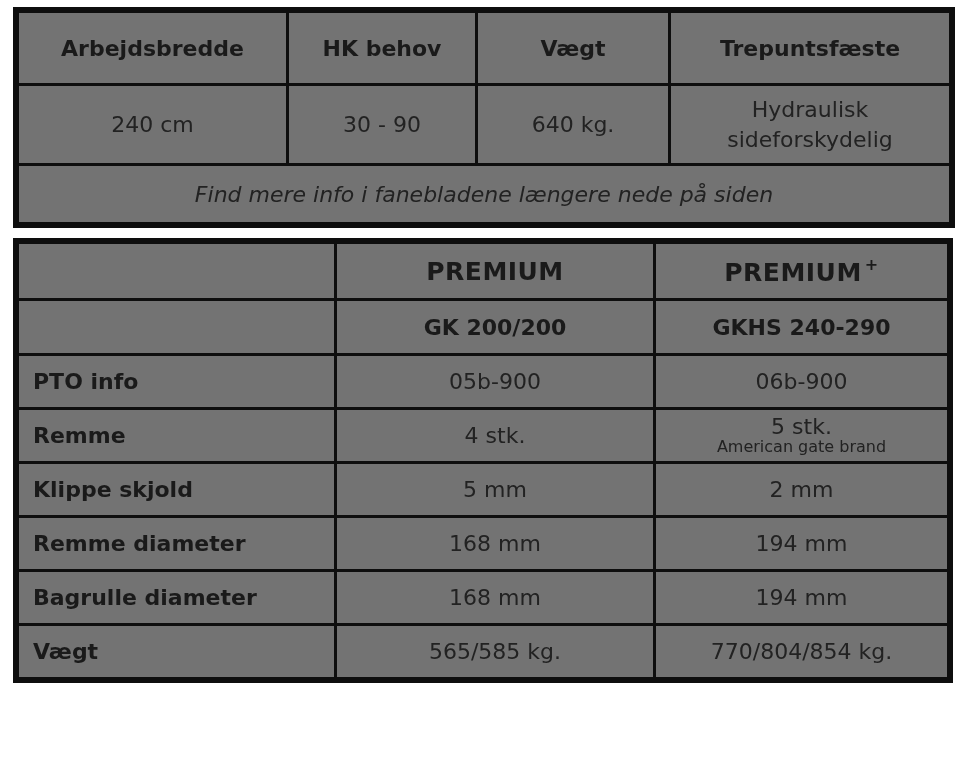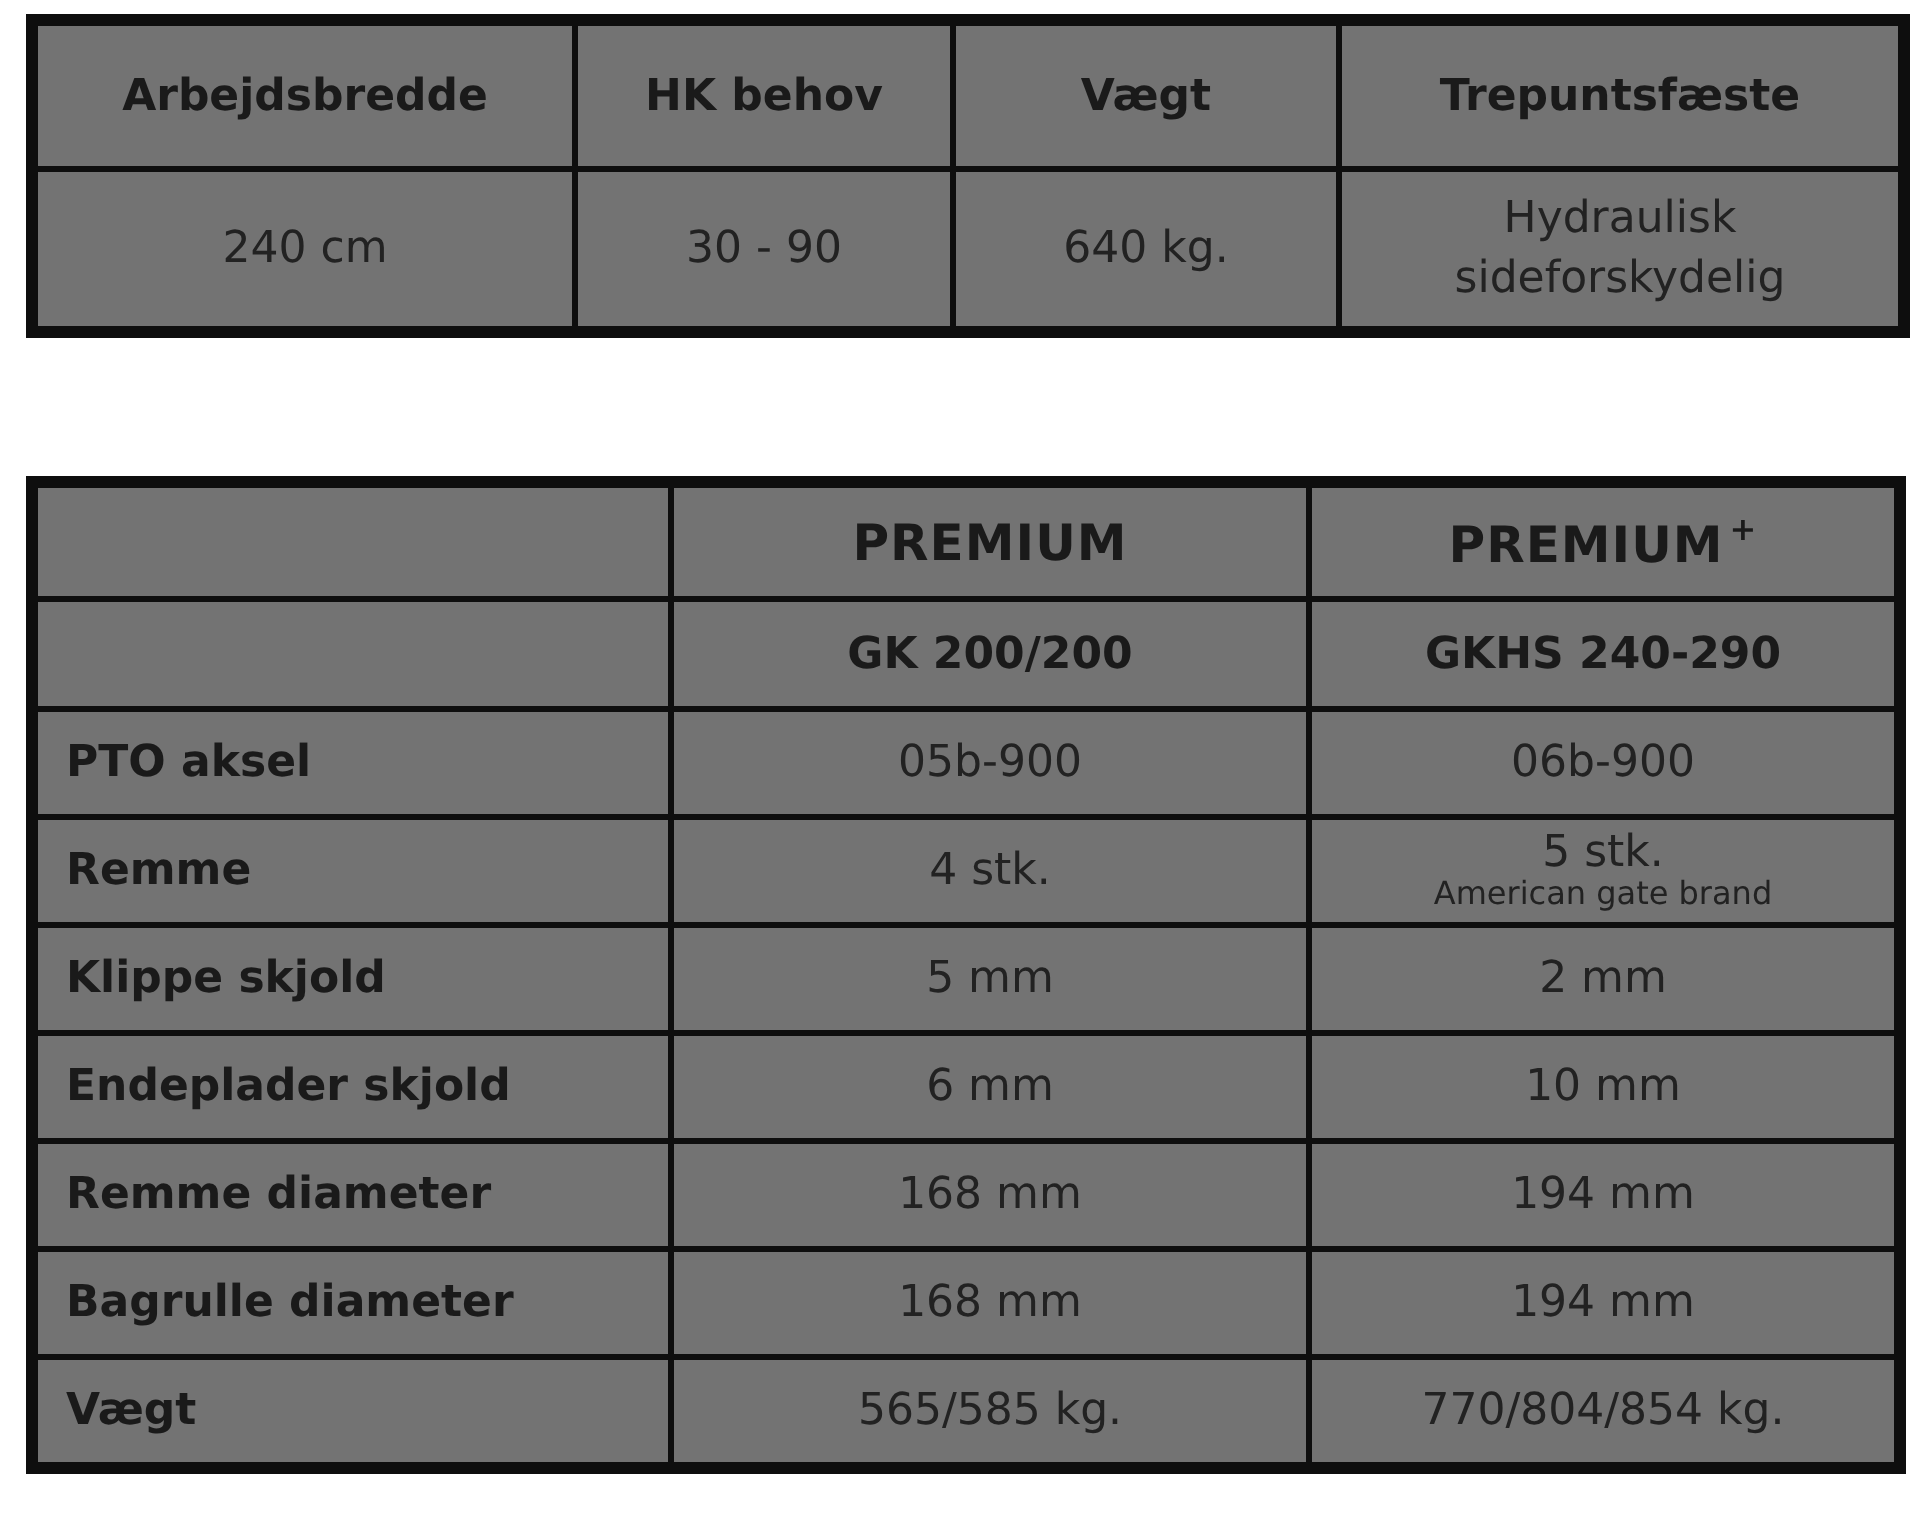--- a/index.html
+++ b/index.html
@@ -45,20 +45,23 @@
   </tr>
   <tr class="vals">
     <td>240 cm</td>
     <td>30 - 90</td>
     <td>640 kg.</td>
     <td>
       <span class="main-line" style="line-height:30px">Hydraulisk</span>
       <span class="main-line" style="line-height:30px">sideforskydelig</span>
     </td>
   </tr>
+  <tr class="note">
+    <td colspan="4">Find mere info i fanebladene længere nede på siden</td>
+  </tr>
 </tbody>
   </table>
 
 <table id="spec-bottom" class="outer">
   <colgroup>
     <col style="width:318px">
       <col style="width:319px">
       <col style="width:294px">
   </colgroup>
   <tbody>
@@ -71,41 +74,36 @@
       <span>PREMIUM</span><span class="sup">+</span>
     </td>
   </tr>
   <tr class="model-code">
     <td></td>
     <td>GK 200/200</td>
     <td>GKHS 240-290</td>
   </tr>
 
   <tr>
-    <td class="label">PTO aksel</td>
+    <td class="label">PTO info</td>
     <td>05b-900</td>
     <td>06b-900</td>
   </tr>
   <tr>
     <td class="label">Remme</td>
     <td>4 stk.</td>
     <td>
       <span class="main-line">5 stk.</span>
       <span class="sub-line">American gate brand</span>
     </td>
   </tr>
   <tr>
     <td class="label">Klippe skjold</td>
     <td>5 mm</td>
     <td>2 mm</td>
-  </tr>
-  <tr>
-    <td class="label">Endeplader skjold</td>
-    <td>6 mm</td>
-    <td>10 mm</td>
   </tr>
   <tr>
     <td class="label">Remme diameter</td>
     <td>168 mm</td>
     <td>194 mm</td>
   </tr>
   <tr>
     <td class="label">Bagrulle diameter</td>
     <td>168 mm</td>
     <td>194 mm</td>

